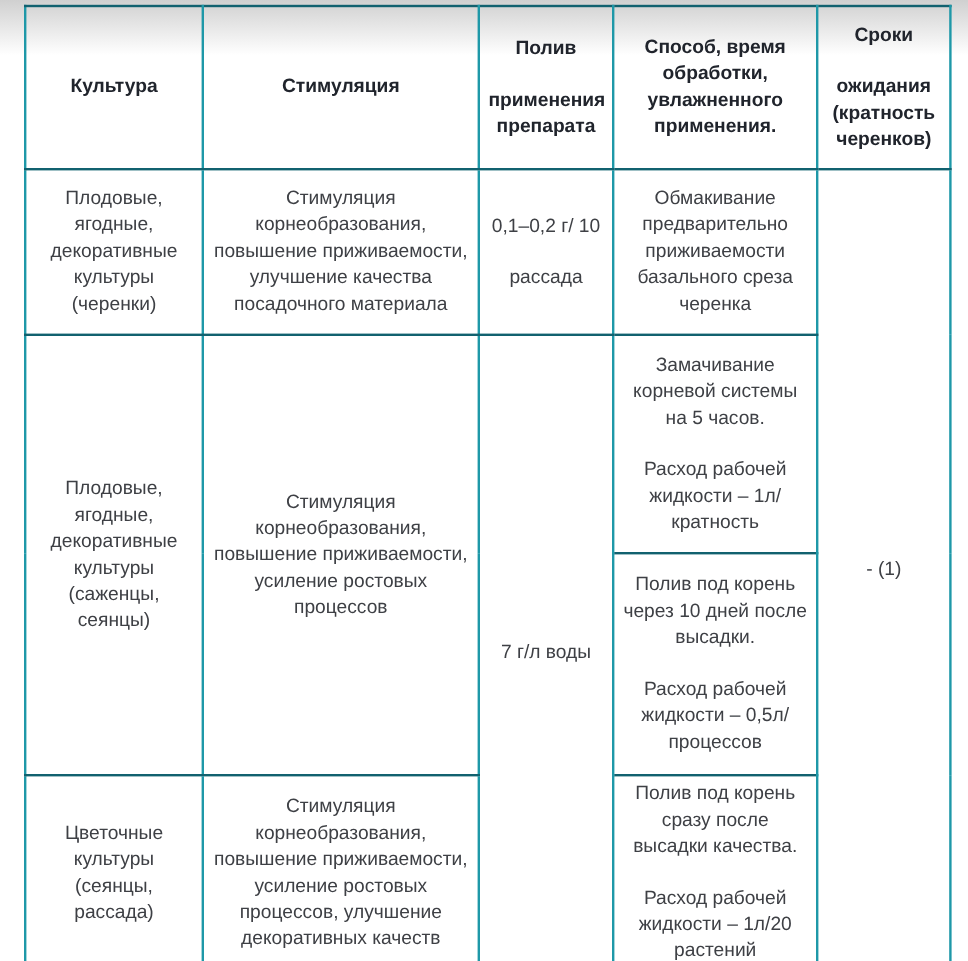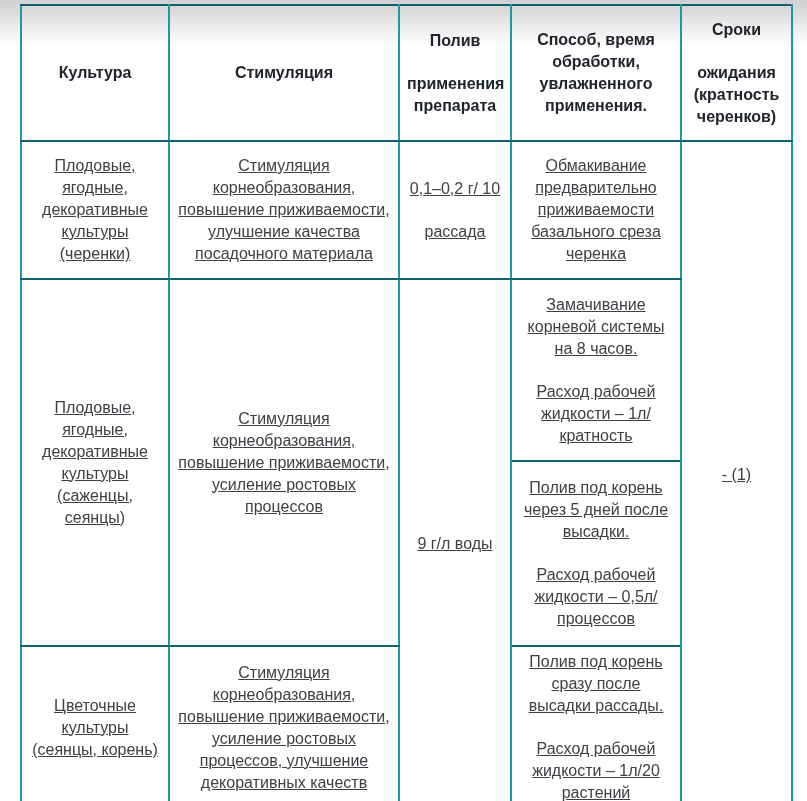--- a/index.html
+++ b/index.html
@@ -31,21 +31,20 @@
     line-height: 22px;
     background: transparent;
   }
   .app-table th {
     font-weight: 700;
     color: #20242c;
   }
   .app-table td {
     font-weight: 400;
     color: #3e4045;
-    text-decoration: underline;
   }
   .cp { margin: 0; }
   .cp + .cp { margin-top: 21px; }
   tr.h-row  { height: 136px; }
   tr.row-a  { height: 138px; }
   tr.row-b  { height: 182px; }
   tr.row-c  { height: 185px; }
   tr.row-d  { height: 155px; }
 </style>
 </head>
@@ -101,41 +100,41 @@
   </tr>
 
   <tr class="row-b">
     <td rowspan="2">
       <p class="cp">Плодовые, ягодные, декоративные культуры (саженцы, сеянцы)</p>
     </td>
     <td rowspan="2">
       <p class="cp">Стимуляция корнеобразования, повышение приживаемости, усиление ростовых процессов</p>
     </td>
     <td rowspan="3">
-      <p class="cp">9 г/л воды</p>
+      <p class="cp">7 г/л воды</p>
     </td>
     <td>
-      <p class="cp">Замачивание корневой системы на 8 часов.</p>
+      <p class="cp">Замачивание корневой системы на 5 часов.</p>
       <p class="cp">Расход рабочей жидкости – 1л/ кратность</p>
     </td>
   </tr>
 
   <tr class="row-c">
     <td>
-      <p class="cp">Полив под корень через 5 дней после высадки.</p>
+      <p class="cp">Полив под корень через 10 дней после высадки.</p>
       <p class="cp">Расход рабочей жидкости – 0,5л/ процессов</p>
     </td>
   </tr>
 
   <tr class="row-d">
     <td>
-      <p class="cp">Цветочные культуры (сеянцы, корень)</p>
+      <p class="cp">Цветочные культуры (сеянцы, рассада)</p>
     </td>
     <td>
       <p class="cp">Стимуляция корнеобразования, повышение приживаемости, усиление ростовых процессов, улучшение декоративных качеств</p>
     </td>
     <td>
-      <p class="cp">Полив под корень сразу после высадки рассады.</p>
+      <p class="cp">Полив под корень сразу после высадки качества.</p>
       <p class="cp">Расход рабочей жидкости – 1л/20 растений</p>
     </td>
   </tr>
 </tbody>
   </table>
 
 </body></html>

